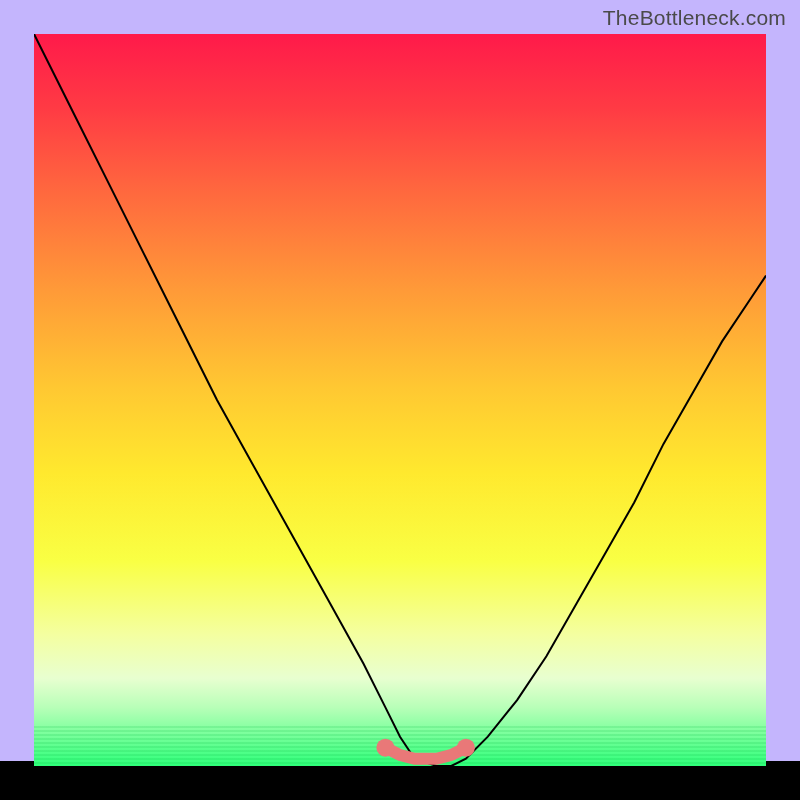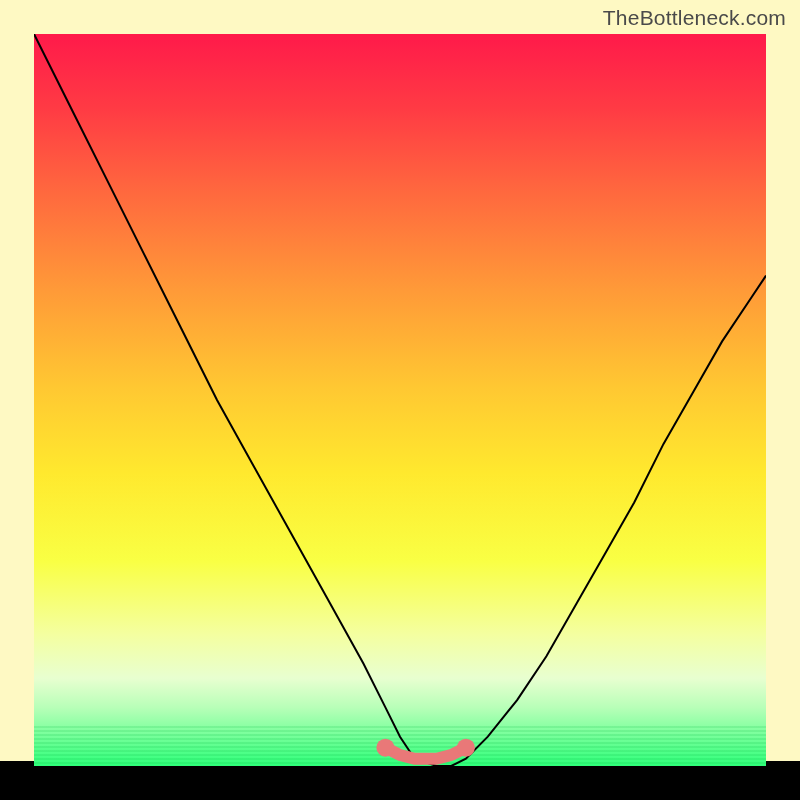--- a/index.html
+++ b/index.html
@@ -1,17 +1,17 @@
 <!DOCTYPE html>
 <html><head>
 <meta charset="utf-8">
 <style>
   * { margin: 0; padding: 0; box-sizing: border-box; }
   body { background: #000; width: 800px; height: 800px; overflow: hidden; font-family: Arial, sans-serif; }
-  .frame { width: 800px; height: 761px; background: #fef9c3; position: relative; }
+  .frame { width: 800px; height: 761px; background: #c4b5fd; position: relative; }
   .plot-area {
     position: absolute;
     left: 34px;
     top: 34px;
     width: 732px;
     height: 732px;
     overflow: hidden;
   }
   .grad-bg {
     position: absolute;

